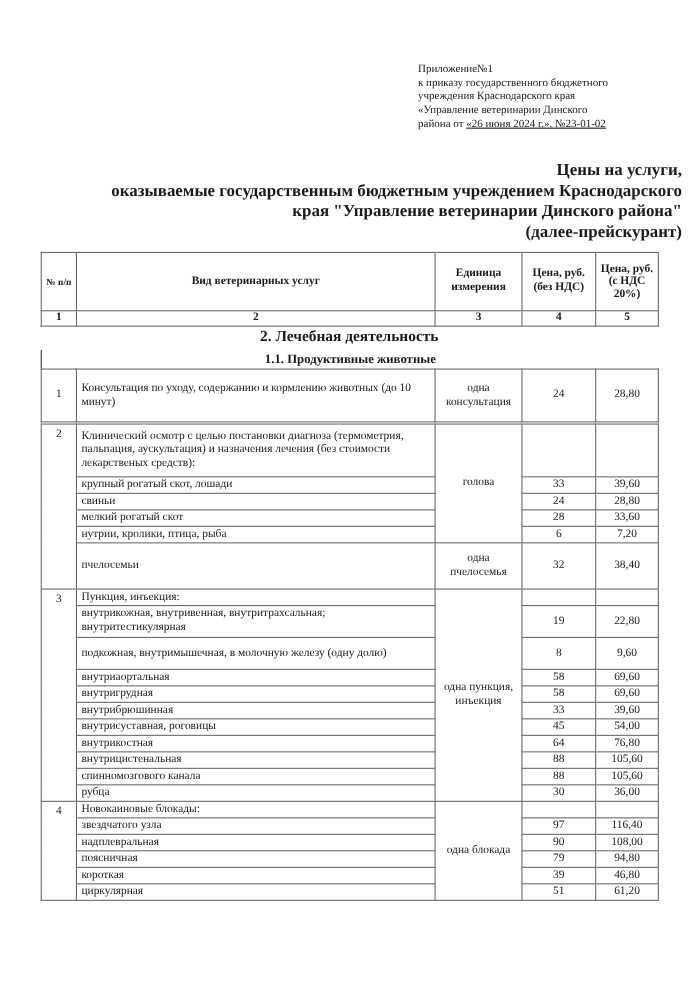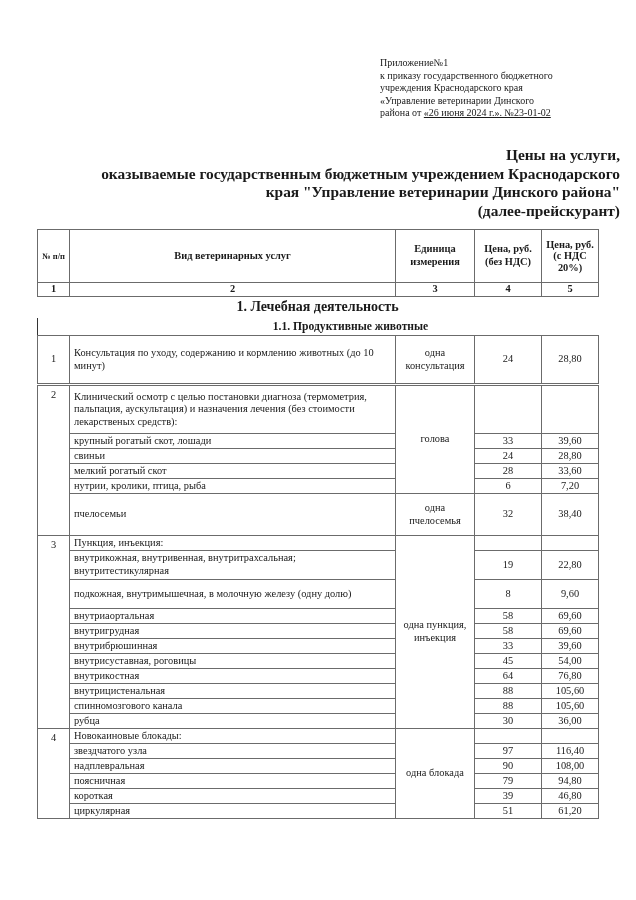--- a/index.html
+++ b/index.html
@@ -12,21 +12,21 @@
            font-weight: bold; font-size: 15.4px; line-height: 18.5px; }
   table { border-collapse: collapse; table-layout: fixed; position: absolute; left: 37px; width: 561px; }
   td { border: 1px solid #6b6b6b; padding: 0 4px; font-size: 10.4px; line-height: 12.6px; vertical-align: middle; }
   .hdr td { font-weight: bold; text-align: center; }
   .c { text-align: center; }
   .r { text-align: right; }
   .num { text-align: center; vertical-align: top; padding-top: 3px; }
   .sec1 { position: absolute; left: 37px; top: 298px; width: 561px; text-align: center;
           font-weight: bold; font-size: 14px; line-height: 17px; }
   .sec2 { position: absolute; left: 37px; top: 318px; width: 561px; height: 17px; text-align: center;
-          font-weight: bold; font-size: 11.6px; line-height: 17px; border-left: 1px solid #333; padding-left: 32px; }
+          font-weight: bold; font-size: 11.6px; line-height: 17px; border-left: 1px solid #333; }
 </style>
 </head>
 <body>
 
 <div class="appendix">
   <div>Приложение№1</div>
   <div>к приказу государственного бюджетного</div>
   <div>учреждения Краснодарского края</div>
   <div>«Управление ветеринарии Динского</div>
   <div><span>района от </span><span class="u">«26 июня 2024 г.». №23-01-02</span></div>
@@ -58,21 +58,21 @@
   <tr class="hdr" style="height:14px;">
     <td>1</td>
     <td>2</td>
     <td>3</td>
     <td>4</td>
     <td class="r">5</td>
   </tr>
 </tbody>
   </table>
 
-<div class="sec1">1. Лечебная деятельность</div>
+<div class="sec1">2. Лечебная деятельность</div>
 <div class="sec2">1.1. Продуктивные животные</div>
 
 <table style="top:335px;">
   <colgroup>
       <col style="width:32px">
       <col style="width:326px">
       <col style="width:79px">
       <col style="width:67px">
       <col style="width:57px">
     </colgroup>

